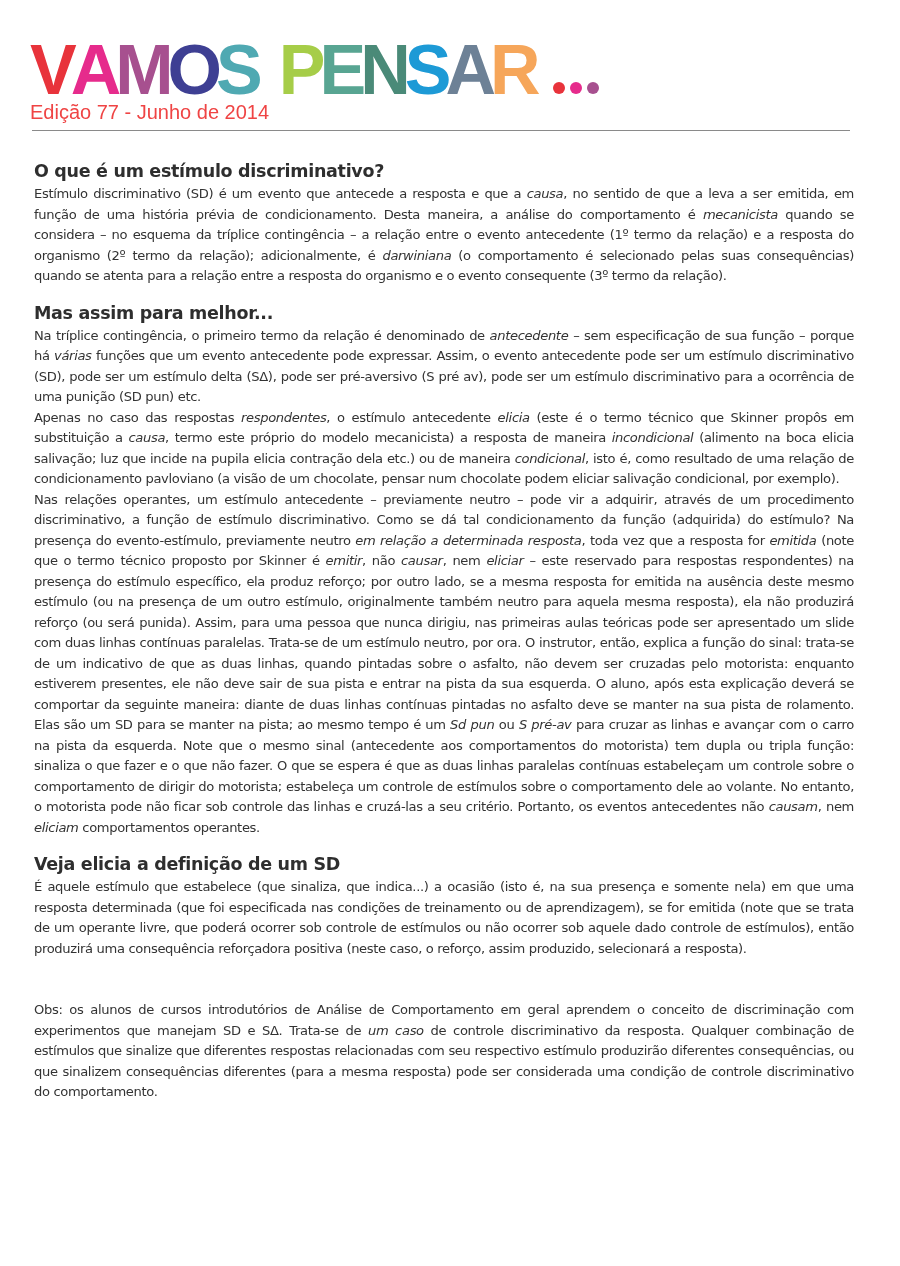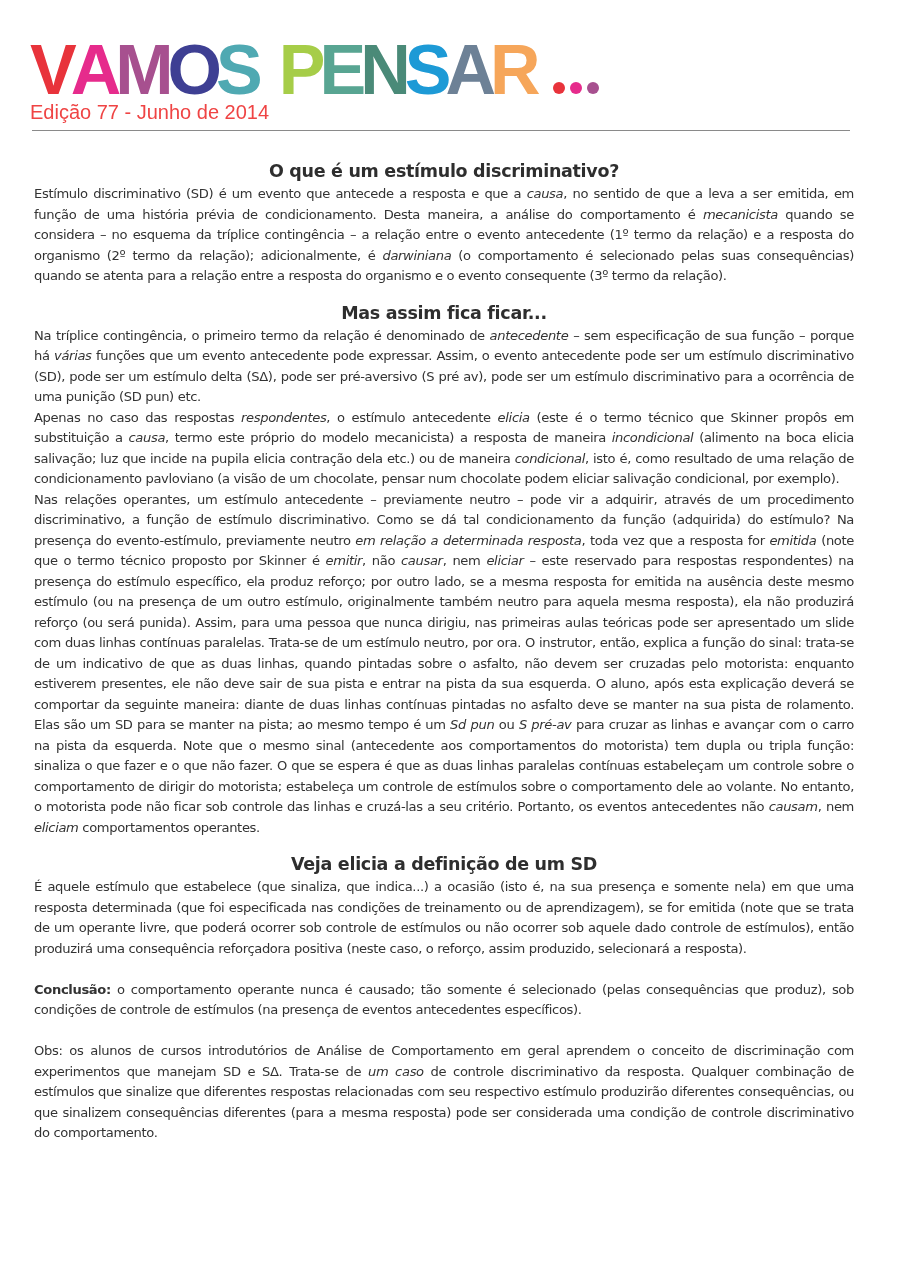--- a/index.html
+++ b/index.html
@@ -26,21 +26,21 @@
     position: absolute; left: 32px; top: 130px; width: 818px; height: 1px; background: #8a8a8a;
   }
 
   
   .content {
     position: absolute; left: 34px; top: 158px; width: 820px;
     font-family: "DejaVu Sans", sans-serif; color: #333333;
     font-size: 13.1px; line-height: 20.5px; letter-spacing: -0.35px;
   }
   .content h2 {
-    margin: 0; font-size: 17.5px; line-height: 26px; font-weight: 700; color: #2e2e2e; letter-spacing: -0.3px; text-align: center;
+    margin: 0; font-size: 17.5px; line-height: 26px; font-weight: 700; color: #2e2e2e; letter-spacing: -0.3px;
   }
   .content p { margin: 0; text-align: justify; }
   .sec { margin-bottom: 13px; }
   .gap-line { height: 20.5px; }
   em { font-style: italic; }
   strong { font-weight: 700; }
 </style>
 </head>
 <body>
 
@@ -69,32 +69,31 @@
   <div class="rule"></div>
 
   <div class="content">
 
     <div class="sec">
       <h2>O que é um estímulo discriminativo?</h2>
       <p><span>Estímulo discriminativo (SD) é um evento que antecede a resposta e que a </span><em>causa</em><span>, no sentido de que a leva a ser emitida, em função de uma história prévia de condicionamento. Desta maneira, a análise do comportamento é </span><em>mecanicista</em><span> quando se considera – no esquema da tríplice contingência – a relação entre o evento antecedente (1º termo da relação) e a resposta do organismo (2º termo da relação); adicionalmente, é </span><em>darwiniana</em><span> (o comportamento é selecionado pelas suas consequências) quando se atenta para a relação entre a resposta do organismo e o evento consequente (3º termo da relação).</span></p>
     </div>
 
     <div class="sec">
-      <h2>Mas assim fica ficar...</h2>
+      <h2>Mas assim para melhor...</h2>
       <p><span>Na tríplice contingência, o primeiro termo da relação é denominado de </span><em>antecedente</em><span> – sem especificação de sua função – porque há </span><em>várias</em><span> funções que um evento antecedente pode expressar. Assim, o evento antecedente pode ser um estímulo discriminativo (SD), pode ser um estímulo delta (SΔ), pode ser pré-aversivo (S pré av), pode ser um estímulo discriminativo para a ocorrência de uma punição (SD pun) etc.</span></p>
       <p><span>Apenas no caso das respostas </span><em>respondentes</em><span>, o estímulo antecedente </span><em>elicia</em><span> (este é o termo técnico que Skinner propôs em substituição a </span><em>causa</em><span>, termo este próprio do modelo mecanicista) a resposta de maneira </span><em>incondicional</em><span> (alimento na boca elicia salivação; luz que incide na pupila elicia contração dela etc.) ou de maneira </span><em>condicional</em><span>, isto é, como resultado de uma relação de condicionamento pavloviano (a visão de um chocolate, pensar num chocolate podem eliciar salivação condicional, por exemplo).</span></p>
       <p><span>Nas relações operantes, um estímulo antecedente – previamente neutro – pode vir a adquirir, através de um procedimento discriminativo, a função de estímulo discriminativo. Como se dá tal condicionamento da função (adquirida) do estímulo? Na presença do evento-estímulo, previamente neutro </span><em>em relação a determinada resposta</em><span>, toda vez que a resposta for </span><em>emitida</em><span> (note que o termo técnico proposto por Skinner é </span><em>emitir</em><span>, não </span><em>causar</em><span>, nem </span><em>eliciar</em><span> – este reservado para respostas respondentes) na presença do estímulo específico, ela produz reforço; por outro lado, se a mesma resposta for emitida na ausência deste mesmo estímulo (ou na presença de um outro estímulo, originalmente também neutro para aquela mesma resposta), ela não produzirá reforço (ou será punida). Assim, para uma pessoa que nunca dirigiu, nas primeiras aulas teóricas pode ser apresentado um slide com duas linhas contínuas paralelas. Trata-se de um estímulo neutro, por ora. O instrutor, então, explica a função do sinal: trata-se de um indicativo de que as duas linhas, quando pintadas sobre o asfalto, não devem ser cruzadas pelo motorista: enquanto estiverem presentes, ele não deve sair de sua pista e entrar na pista da sua esquerda. O aluno, após esta explicação deverá se comportar da seguinte maneira: diante de duas linhas contínuas pintadas no asfalto deve se manter na sua pista de rolamento. Elas são um SD para se manter na pista; ao mesmo tempo é um </span><em>Sd pun</em><span> ou </span><em>S pré-av</em><span> para cruzar as linhas e avançar com o carro na pista da esquerda. Note que o mesmo sinal (antecedente aos comportamentos do motorista) tem dupla ou tripla função: sinaliza o que fazer e o que não fazer. O que se espera é que as duas linhas paralelas contínuas estabeleçam um controle sobre o comportamento de dirigir do motorista; estabeleça um controle de estímulos sobre o comportamento dele ao volante. No entanto, o motorista pode não ficar sob controle das linhas e cruzá-las a seu critério. Portanto, os eventos antecedentes não </span><em>causam</em><span>, nem </span><em>eliciam</em><span> comportamentos operantes.</span></p>
     </div>
 
     <div>
       <h2>Veja elicia a definição de um SD</h2>
       <p><span>É aquele estímulo que estabelece (que sinaliza, que indica...) a ocasião (isto é, na sua presença e somente nela) em que uma resposta determinada (que foi especificada nas condições de treinamento ou de aprendizagem), se for emitida (note que se trata de um operante livre, que poderá ocorrer sob controle de estímulos ou não ocorrer sob aquele dado controle de estímulos), então produzirá uma consequência reforçadora positiva (neste caso, o reforço, assim produzido, selecionará a resposta).</span></p>
     </div>
 
     <div class="gap-line"></div>
-    <p><strong>Conclusão:</strong><span> o comportamento operante nunca é causado; tão somente é selecionado (pelas consequências que produz), sob condições de controle de estímulos (na presença de eventos antecedentes específicos).</span></p>
 
     <div class="gap-line"></div>
     <p><span>Obs: os alunos de cursos introdutórios de Análise de Comportamento em geral aprendem o conceito de discriminação com experimentos que manejam SD e SΔ. Trata-se de </span><em>um caso</em><span> de controle discriminativo da resposta. Qualquer combinação de estímulos que sinalize que diferentes respostas relacionadas com seu respectivo estímulo produzirão diferentes consequências, ou que sinalizem consequências diferentes (para a mesma resposta) pode ser considerada uma condição de controle discriminativo do comportamento.</span></p>
 
     <div class="gap-line"></div>
   </div>
 </div>
 
 </body></html>

